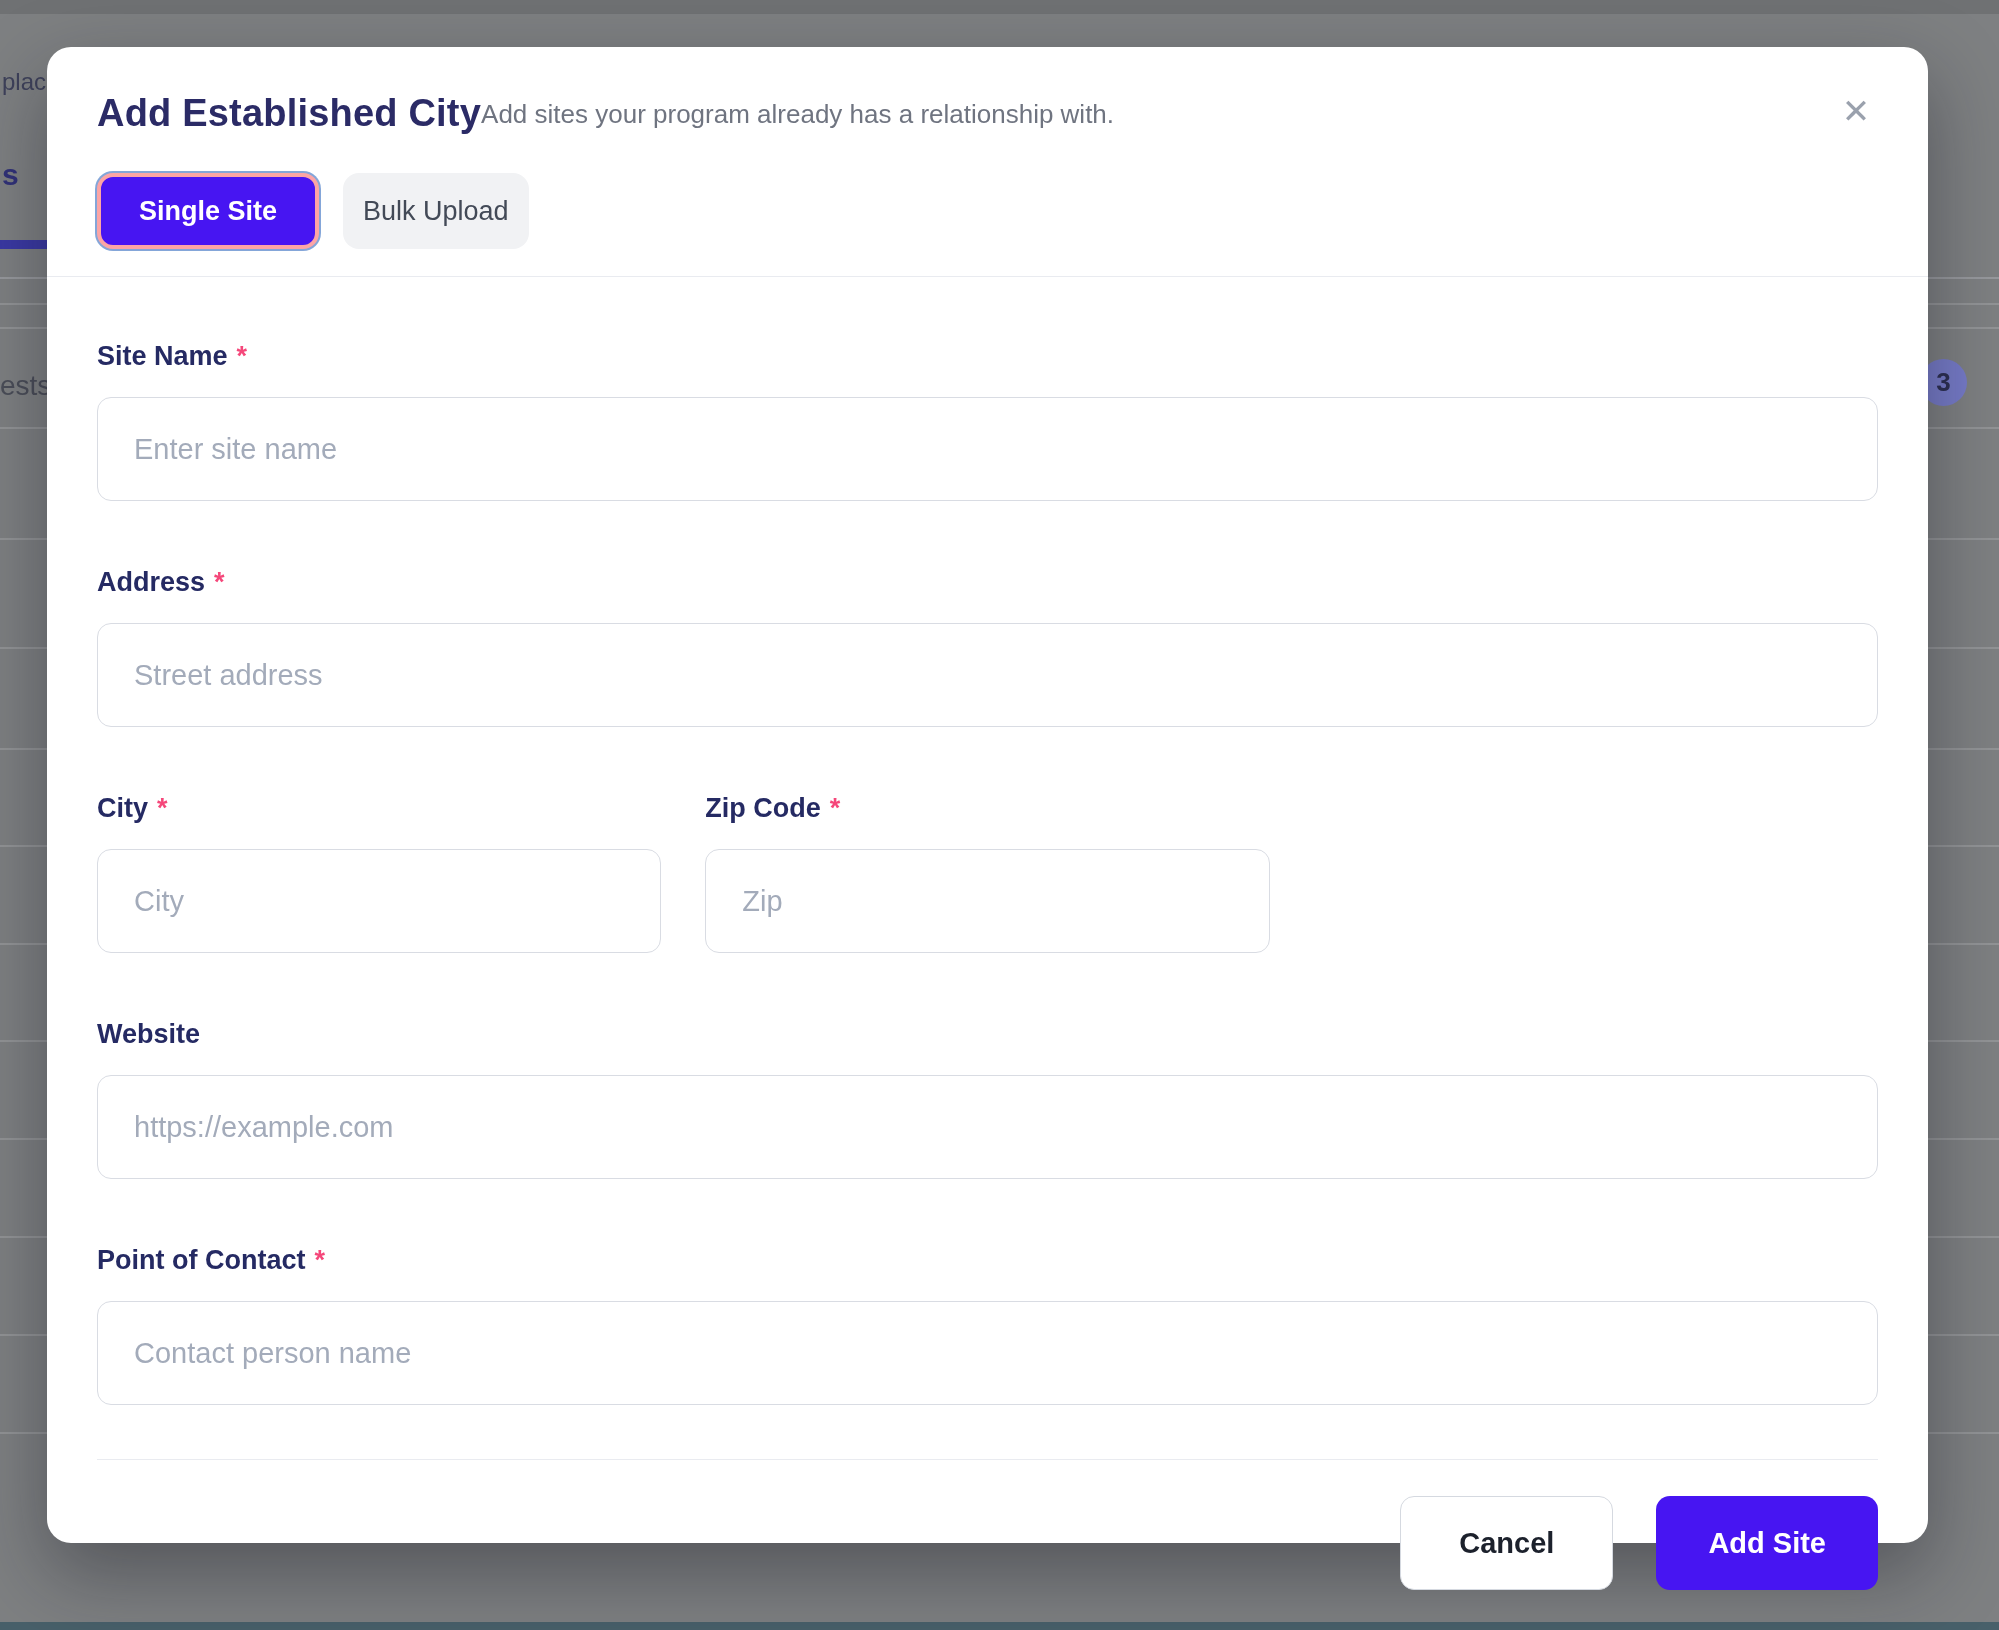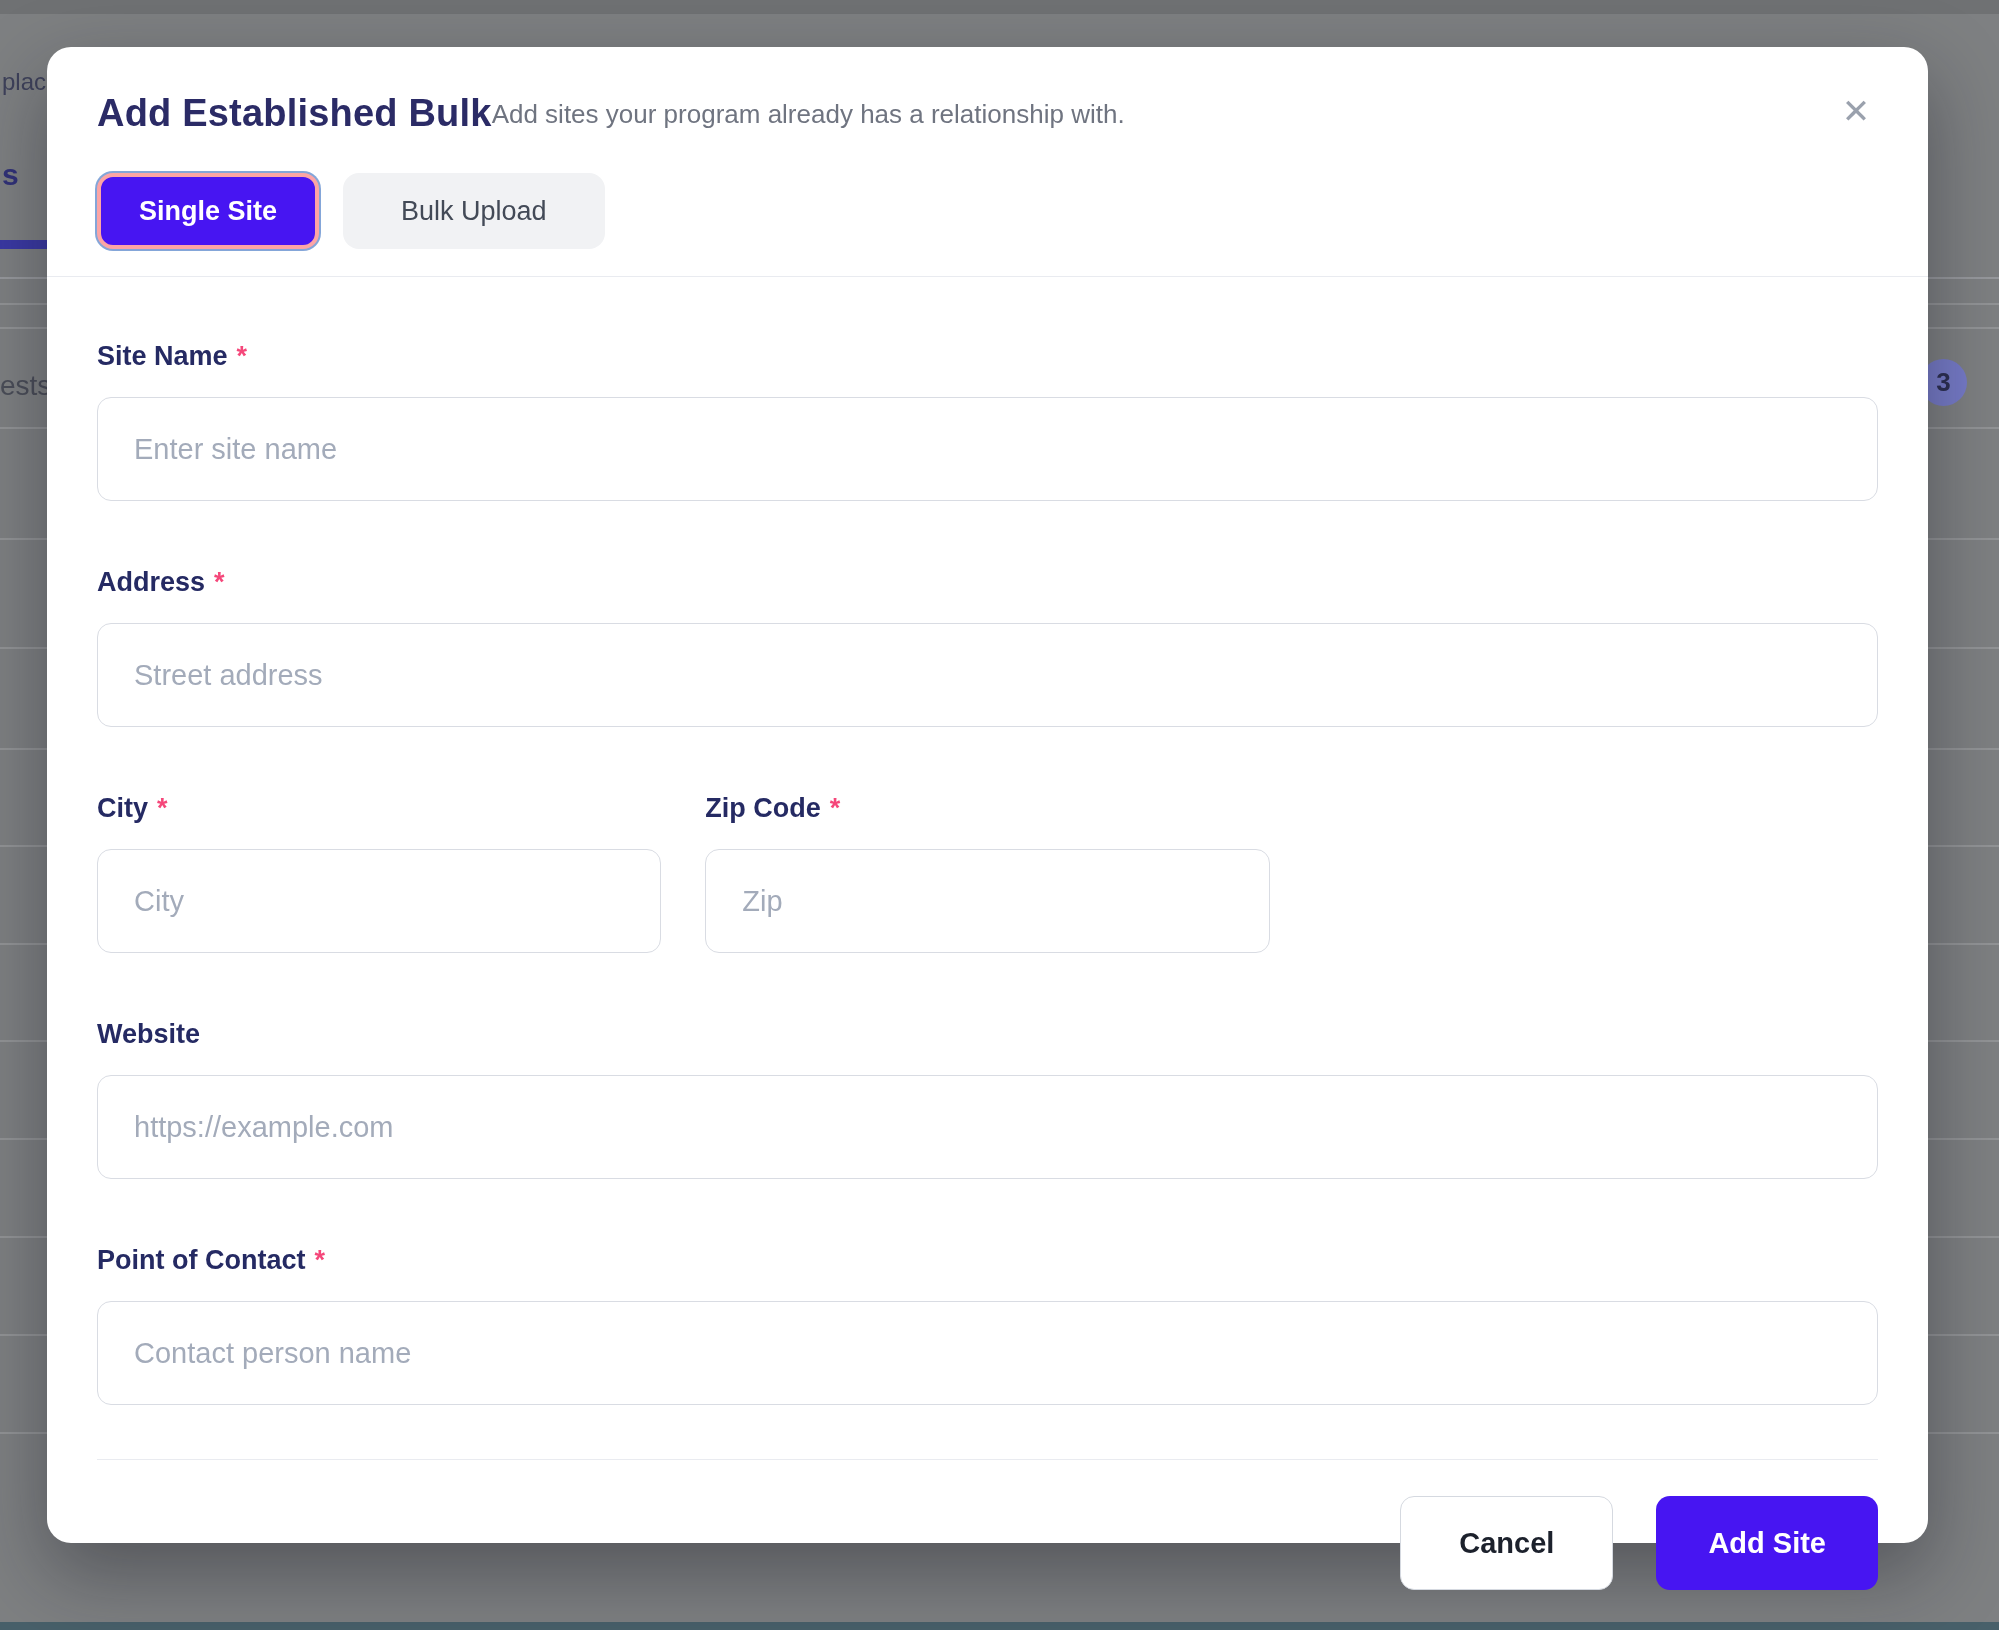--- a/index.html
+++ b/index.html
@@ -47,21 +47,21 @@
   .tab{
     height:76px;border-radius:16px;font-size:27px;cursor:pointer;
     display:inline-flex;align-items:center;justify-content:center;
     font-family:inherit;
   }
   .tab-active{
     background:#4715f2;color:#ffffff;font-weight:700;padding:0 38px;
     border:4px solid #fca5a5;box-shadow:0 0 0 2px rgba(110,150,210,.85);text-align:right;
   }
   .tab-inactive{
-    background:#f1f2f4;color:#434a57;font-weight:500;padding:0 58px;border:none;margin-left:24px;
+    background:#f1f2f4;color:#434a57;font-weight:500;padding:0 20px;border:none;margin-left:24px;
   }
   
   .modal-body{padding:0 50px;flex:1 1 auto;}
   .field-group{margin-top:66px;}
   .field-group.first{margin-top:64px;}
   .field-label{font-size:27px;font-weight:600;color:#252a63;margin-bottom:25px;}
   .req{color:#f5477a;margin-left:9px;font-weight:600;}
   .text-input{
     box-sizing:border-box;width:100%;height:104px;border:1.5px solid #d9dce3;border-radius:14px;
     padding:0 36px;font-size:29px;color:#2b2b40;background:#fff;outline:none;
@@ -113,21 +113,21 @@
 
   <div class="badge">3</div>
 
   <div class="bottom-strip"></div>
 </div>
 
 <div class="modal">
 
   <div class="modal-header">
     <div class="header-row">
-      <div class="modal-title">Add Established Bulk</div>
+      <div class="modal-title">Add Established City</div>
       <div class="modal-subtitle">Add sites your program already has a relationship with.</div>
       <button class="close-btn">✕</button>
     </div>
     <div class="tabs">
       <button class="tab tab-active">Single Site</button>
       <button class="tab tab-inactive">Bulk Upload</button>
     </div>
   </div>
 
   <div class="modal-body">

